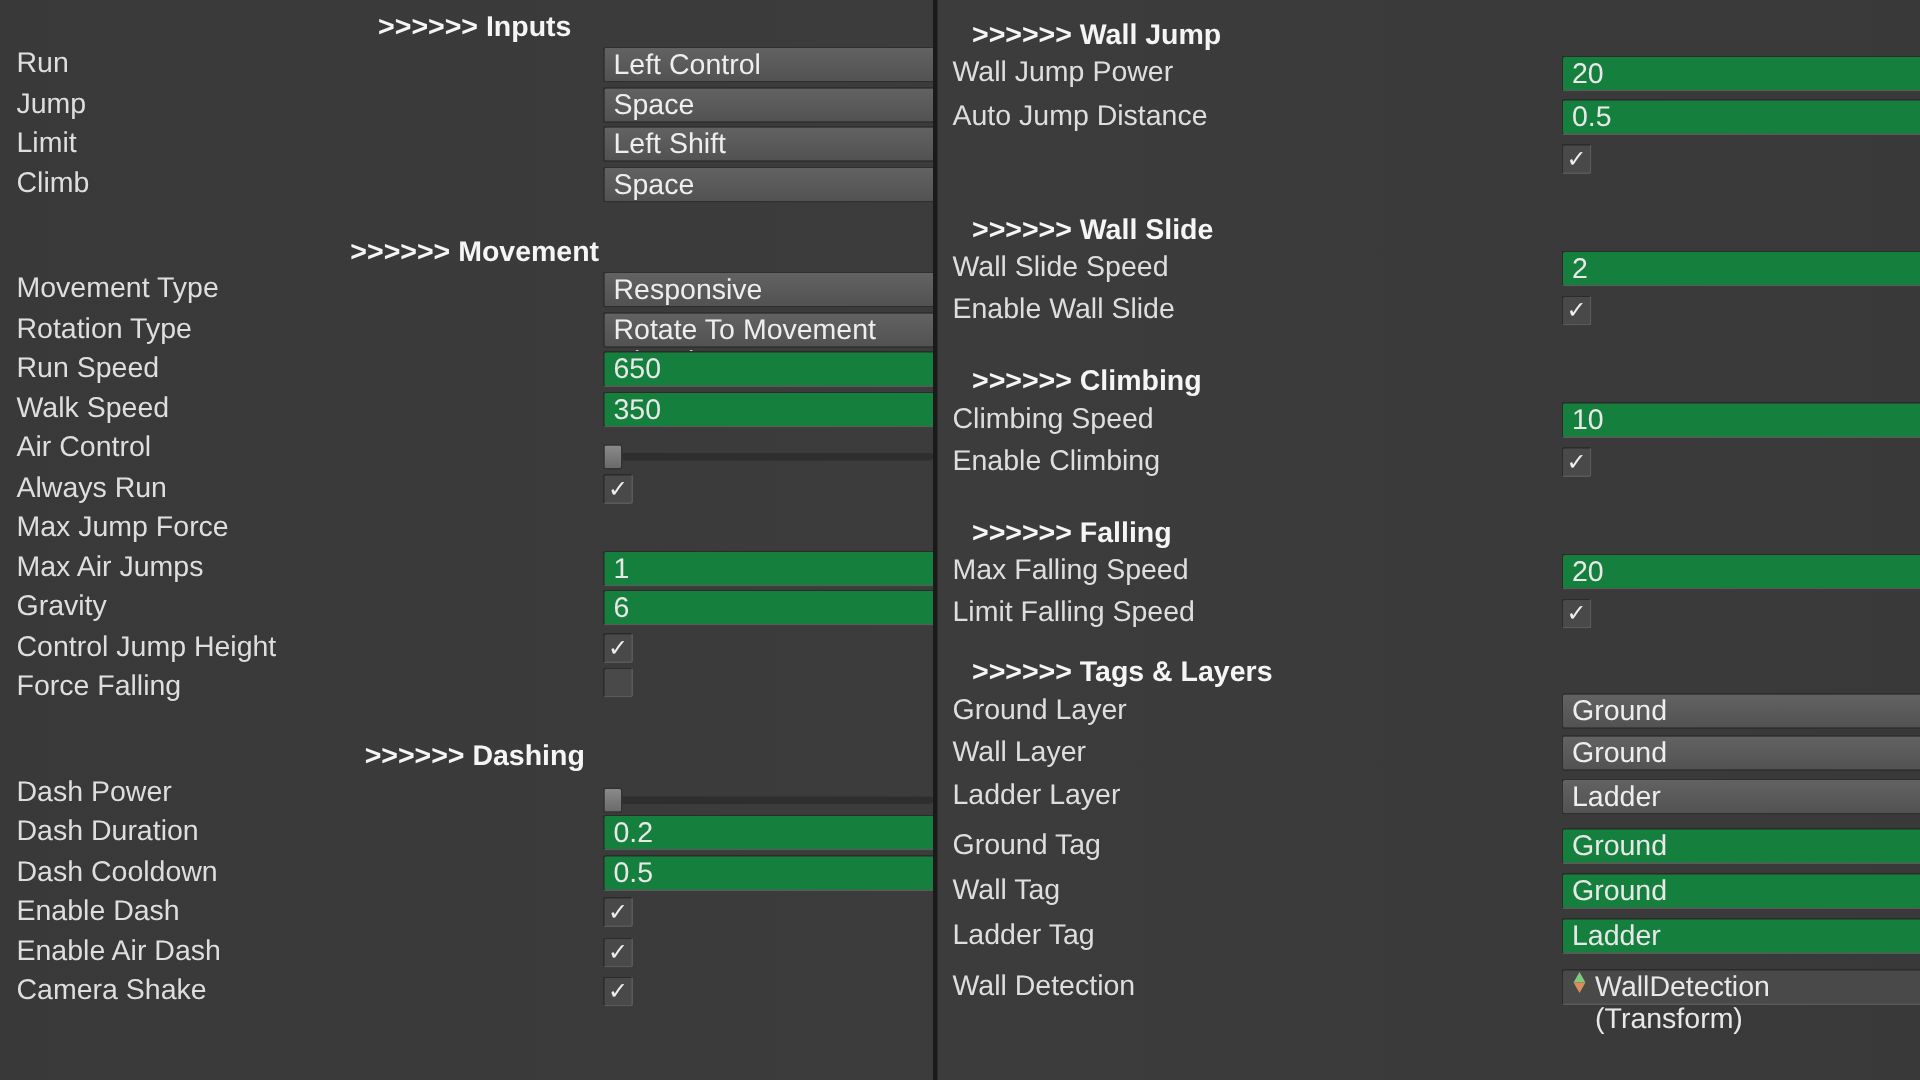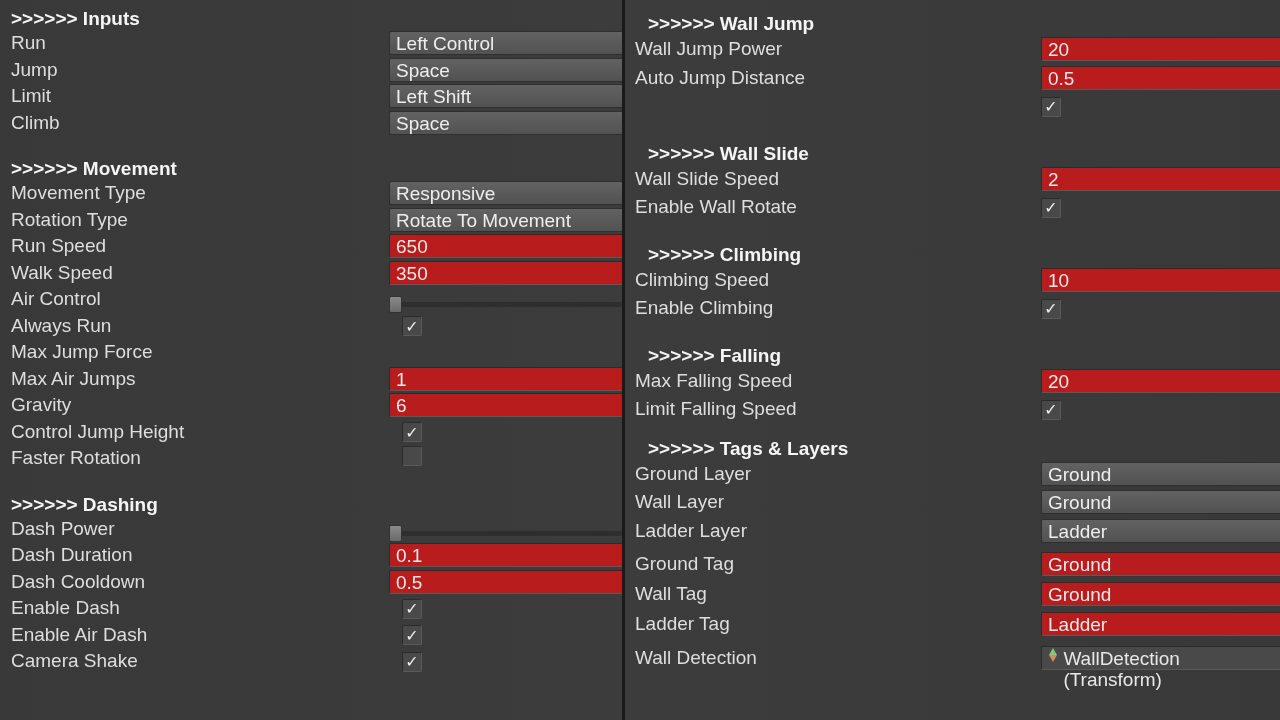--- a/index.html
+++ b/index.html
@@ -27,52 +27,52 @@
     flex: 1;
     padding: 13px 0 0 0;
   }
   .section-header {
     font-weight: bold;
     color: #f5f5f5;
     margin-top: 22px;
     padding-left: 0;
     font-size: 19px;
   }
-  .col-left .section-header { padding-left: 0; }
+  .col-left .section-header { padding-left: 0; text-align: center; }
   .col-right .section-header { padding-left: 23px; }
   .section-header.first { margin-top: 0; }
   .row {
     display: flex;
     align-items: center;
     height: 26.5px;
     position: relative;
   }
   .col-left .row { padding-left: 0; }
   .col-right .row .label { padding-left: 10px; }
   .label {
     flex: 0 0 auto;
     color: #dedede;
     font-size: 19px;
     white-space: nowrap;
   }
   .col-left .field-box {
     position: absolute;
-    left: 378px;
+    left: 391px;
     right: 0;
   }
   .col-right .row {
     position: relative;
   }
   .col-right .field-wrap {
     position: absolute;
     left: 416px; 
     right: 0;
   }
   .input-box {
-    background: #b91c1c;
+    background: #15803d;
     border-top: 1px solid #2b2b2b;
     border-left: 1px solid #2b2b2b;
     border-bottom: 1px solid #5a5a5a;
     border-right: none;
     color: #e8e8e8;
     font-size: 19px;
     padding: 1px 6px 2px 6px;
     height: 24px;
     line-height: 21px;
     width: 100%;
@@ -255,37 +255,37 @@
     <span class="label">Gravity</span>
     <div class="field-box">
         <div class="input-box">6</div>
       </div>
   </div>
   <div class="row">
     <span class="label">Control Jump Height</span>
     <div class="check-wrap"><div class="checkbox">✓</div></div>
   </div>
   <div class="row">
-    <span class="label">Faster Rotation</span>
+    <span class="label">Force Falling</span>
     <div class="check-wrap"><div class="checkbox"></div></div>
   </div>
 
   <div class="section-header">&gt;&gt;&gt;&gt;&gt;&gt; Dashing</div>
   <div class="row">
     <span class="label">Dash Power</span>
     <div class="field-box">
         <div class="slider">
           <div class="slider-knob" style="left:0%"></div>
         </div>
       </div>
   </div>
   <div class="row">
     <span class="label">Dash Duration</span>
     <div class="field-box">
-        <div class="input-box">0.1</div>
+        <div class="input-box">0.2</div>
       </div>
   </div>
   <div class="row">
     <span class="label">Dash Cooldown</span>
     <div class="field-box">
         <div class="input-box">0.5</div>
       </div>
   </div>
   <div class="row">
     <span class="label">Enable Dash</span>
@@ -321,21 +321,21 @@
   </div>
 
   <div class="section-header">&gt;&gt;&gt;&gt;&gt;&gt; Wall Slide</div>
   <div class="row">
     <span class="label">Wall Slide Speed</span>
     <div class="field-wrap">
         <div class="input-box">2</div>
       </div>
   </div>
   <div class="row">
-    <span class="label">Enable Wall Rotate</span>
+    <span class="label">Enable Wall Slide</span>
     <div class="check-wrap"><div class="checkbox">✓</div></div>
   </div>
 
   <div class="section-header">&gt;&gt;&gt;&gt;&gt;&gt; Climbing</div>
   <div class="row">
     <span class="label">Climbing Speed</span>
     <div class="field-wrap">
         <div class="input-box">10</div>
       </div>
   </div>

